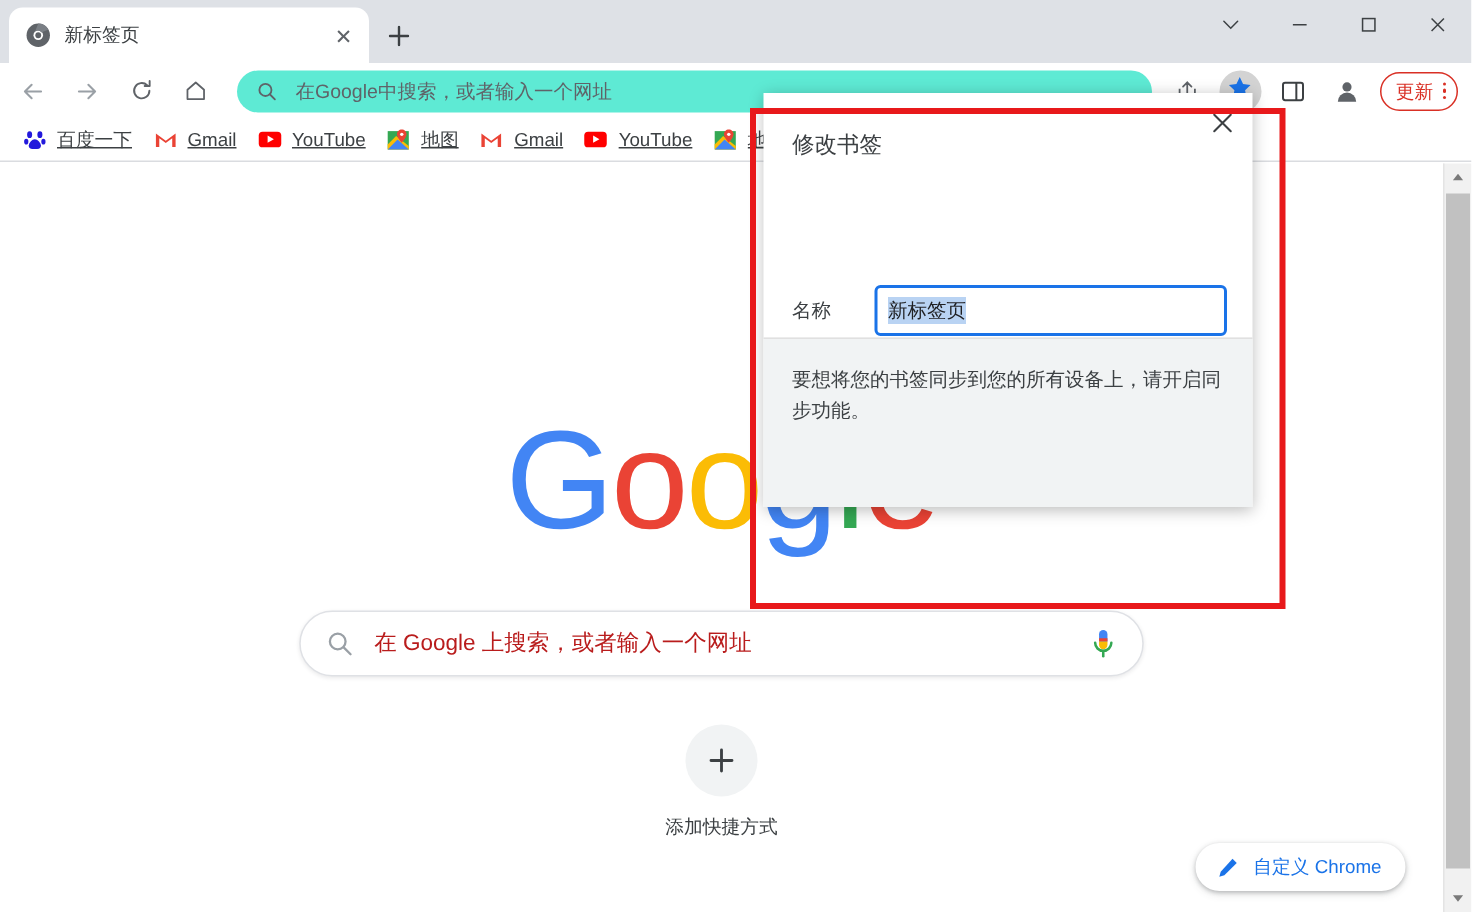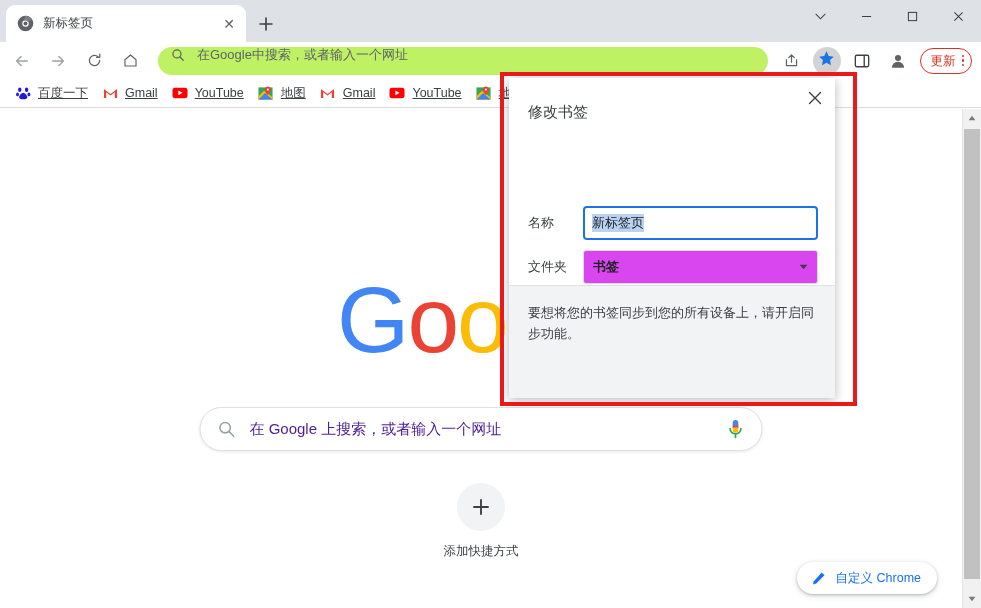--- a/index.html
+++ b/index.html
@@ -83,23 +83,23 @@
     display: flex; align-items: center; justify-content: center;
     color: #5f6368;
     border-radius: 50%;
     flex: 0 0 auto;
   }
   .tb-icon.first { margin-left: 7px; }
   .omnibox {
     flex: 1 1 auto;
     height: 28px;
     margin: 0 6px 0 10px;
-    background: #bef264;
+    background: #5eead4;
     border-radius: 14px;
-    display: flex; 
+    display: flex; align-items: center;
     padding: 0 12px;
     min-width: 0;
   }
   .omnibox-search-icon {
     flex: 0 0 16px; width: 16px; height: 16px;
     margin-right: 11px;
     color: #5f6368;
     display: flex; align-items: center; justify-content: center;
   }
   .omnibox-text {
@@ -189,21 +189,21 @@
     transform: translateX(-50%);
     width: 563px; height: 44px;
     border: 1px solid #dfe1e5;
     border-radius: 24px;
     background: #fff;
     box-shadow: 0 1px 3px rgba(32,33,36,.1);
     display: flex; align-items: center;
     padding: 0 16px;
   }
   .sb-icon { width: 20px; height: 20px; margin-right: 13px; color: #9aa0a6; display:flex; align-items:center; justify-content:center; flex:0 0 20px;}
-  .sb-text { flex: 1 1 auto; font-size: 15px; color: #4c1d95; line-height: 20px; }
+  .sb-text { flex: 1 1 auto; font-size: 15px; color: #b91c1c; line-height: 20px; }
   .sb-mic { width: 20px; height: 24px; flex: 0 0 20px; display:flex; align-items:center; justify-content:center;}
 
   .shortcut {
     position: absolute; left: 50%; top: 374px;
     transform: translateX(-50%);
     width: 112px;
     display: flex; flex-direction: column; align-items: center;
   }
   .shortcut-circle {
     width: 48px; height: 48px;
@@ -255,22 +255,22 @@
     left: 500px; top: 72px;
     width: 357px; height: 334px;
     border: 4px solid #e8191b;
     pointer-events: none;
     z-index: 40;
   }
 
   
   .bmdialog {
     position: absolute;
-    left: 509px; top: 78px;
-    width: 326px; height: 320px;
+    left: 509px; top: 62px;
+    width: 326px; height: 276px;
     background: #ffffff;
     box-shadow: 0 2px 10px rgba(0,0,0,.28);
     z-index: 30;
   }
   .bd-close {
     position: absolute; right: 6px; top: 6px;
     width: 28px; height: 28px;
     display: flex; align-items: center; justify-content: center;
     color: #5f6368;
     border-radius: 50%;

